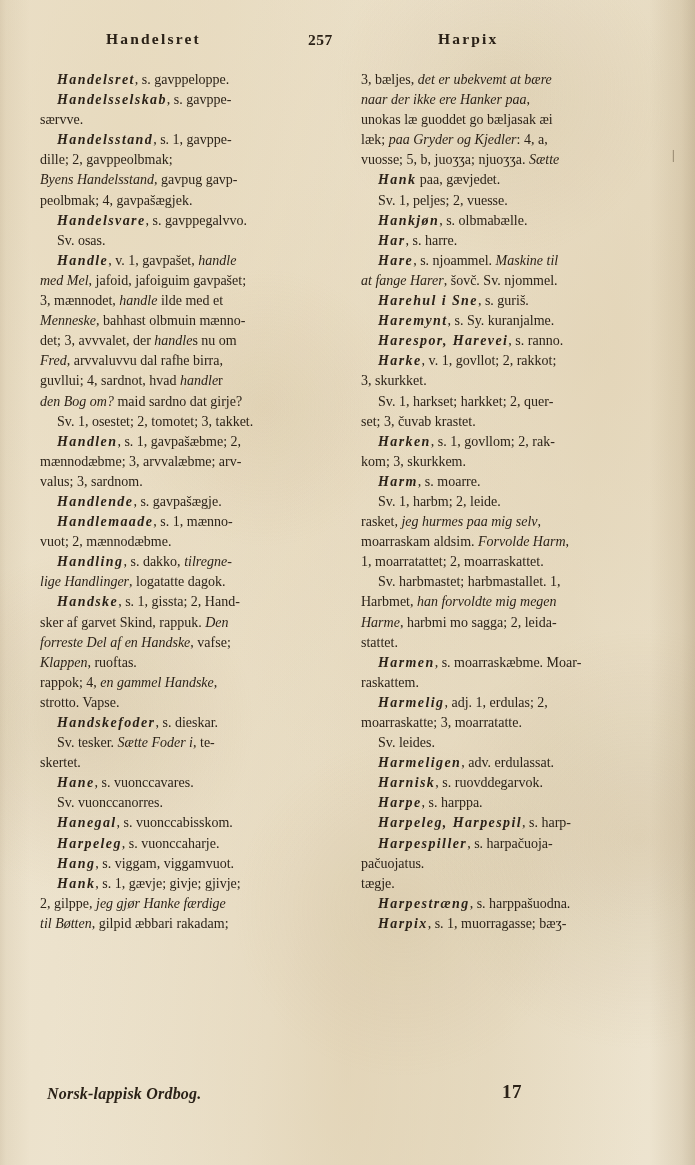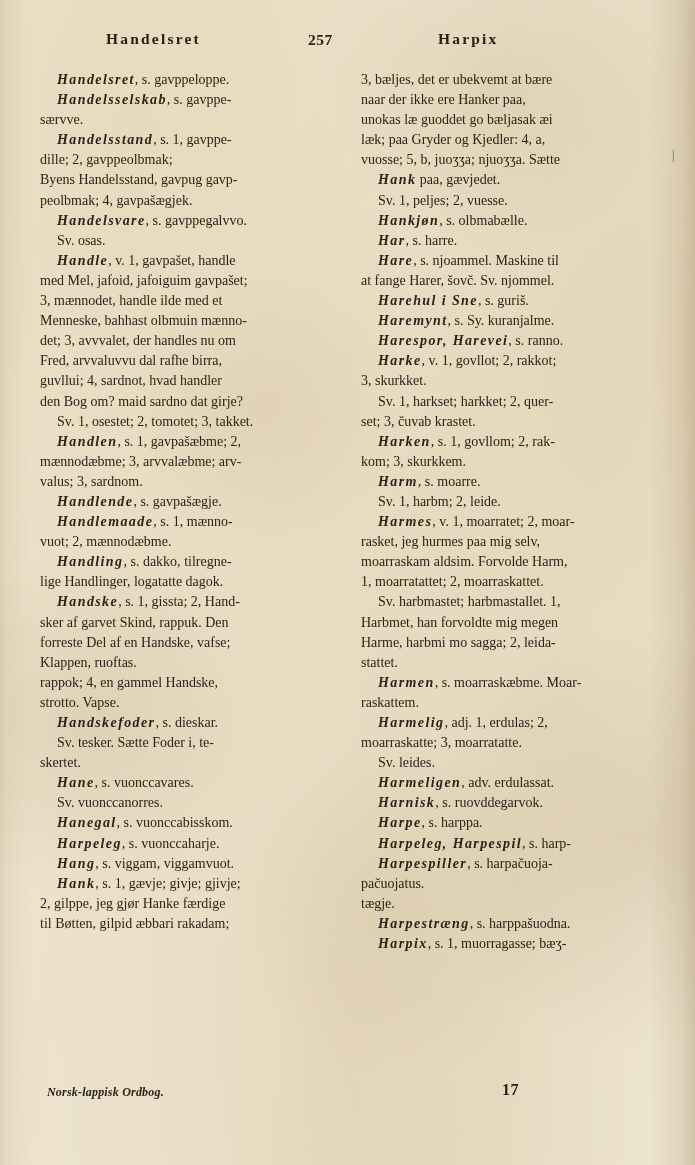--- a/index.html
+++ b/index.html
@@ -115,46 +115,47 @@
   }
   .ln.indent { padding-left: 17px; }
 
   
   .hw {
     font-style: italic;
     font-weight: bold;
     letter-spacing: 1.4px;
   }
   .it {
+    font-style: italic;
   }
 
   
   .footer {
     position: absolute;
     left: 40px;
     top: 1085px;
     width: 600px;
     height: 24px;
     font-size: 13px;
   }
   .sig-left {
     position: absolute;
     left: 7px;
     top: 0;
     font-style: italic;
     font-weight: bold;
     letter-spacing: 0.2px;
-    font-size: 12px;
+    font-size: 16px;
   }
   .sig-right {
     position: absolute;
     left: 462px;
     top: -4px;
     font-weight: bold;
-    font-size: 16px;
+    font-size: 19px;
     letter-spacing: 0.5px;
   }
   .side-mark {
     position: absolute;
     left: 672px;
     top: 148px;
     font-size: 12px;
     color: #6a5a44;
   }
 </style>
@@ -233,21 +234,20 @@
         <div class="ln indent"><span class="hw">Haremynt</span>, s. Sy. kuranjalme.</div>
         <div class="ln indent"><span class="hw">Harespor, Harevei</span>, s. ranno.</div>
         <div class="ln indent"><span class="hw">Harke</span>, v. 1, govllot; 2, rakkot;</div>
         <div class="ln">3, skurkket.</div>
         <div class="ln indent">Sv. 1, harkset; harkket; 2, quer-</div>
         <div class="ln">set; 3, čuvab krastet.</div>
         <div class="ln indent"><span class="hw">Harken</span>, s. 1, govllom; 2, rak-</div>
         <div class="ln">kom; 3, skurkkem.</div>
         <div class="ln indent"><span class="hw">Harm</span>, s. moarre.</div>
         <div class="ln indent">Sv. 1, harbm; 2, leide.</div>
-        <div class="ln indent"><span class="hw">Harmes</span>, v. 1, moarratet; 2, moar-</div>
         <div class="ln">rasket, <span class="it">jeg hurmes paa mig selv</span>,</div>
         <div class="ln">moarraskam aldsim.  <span class="it">Forvolde Harm</span>,</div>
         <div class="ln">1, moarratattet; 2, moarraskattet.</div>
         <div class="ln indent">Sv. harbmastet; harbmastallet.  1,</div>
         <div class="ln">Harbmet, <span class="it">han forvoldte mig megen</span></div>
         <div class="ln"><span class="it">Harme</span>, harbmi mo sagga; 2, leida-</div>
         <div class="ln">stattet.</div>
         <div class="ln indent"><span class="hw">Harmen</span>, s. moarraskæbme. Moar-</div>
         <div class="ln">raskattem.</div>
         <div class="ln indent"><span class="hw">Harmelig</span>, adj. 1, erdulas; 2,</div>

